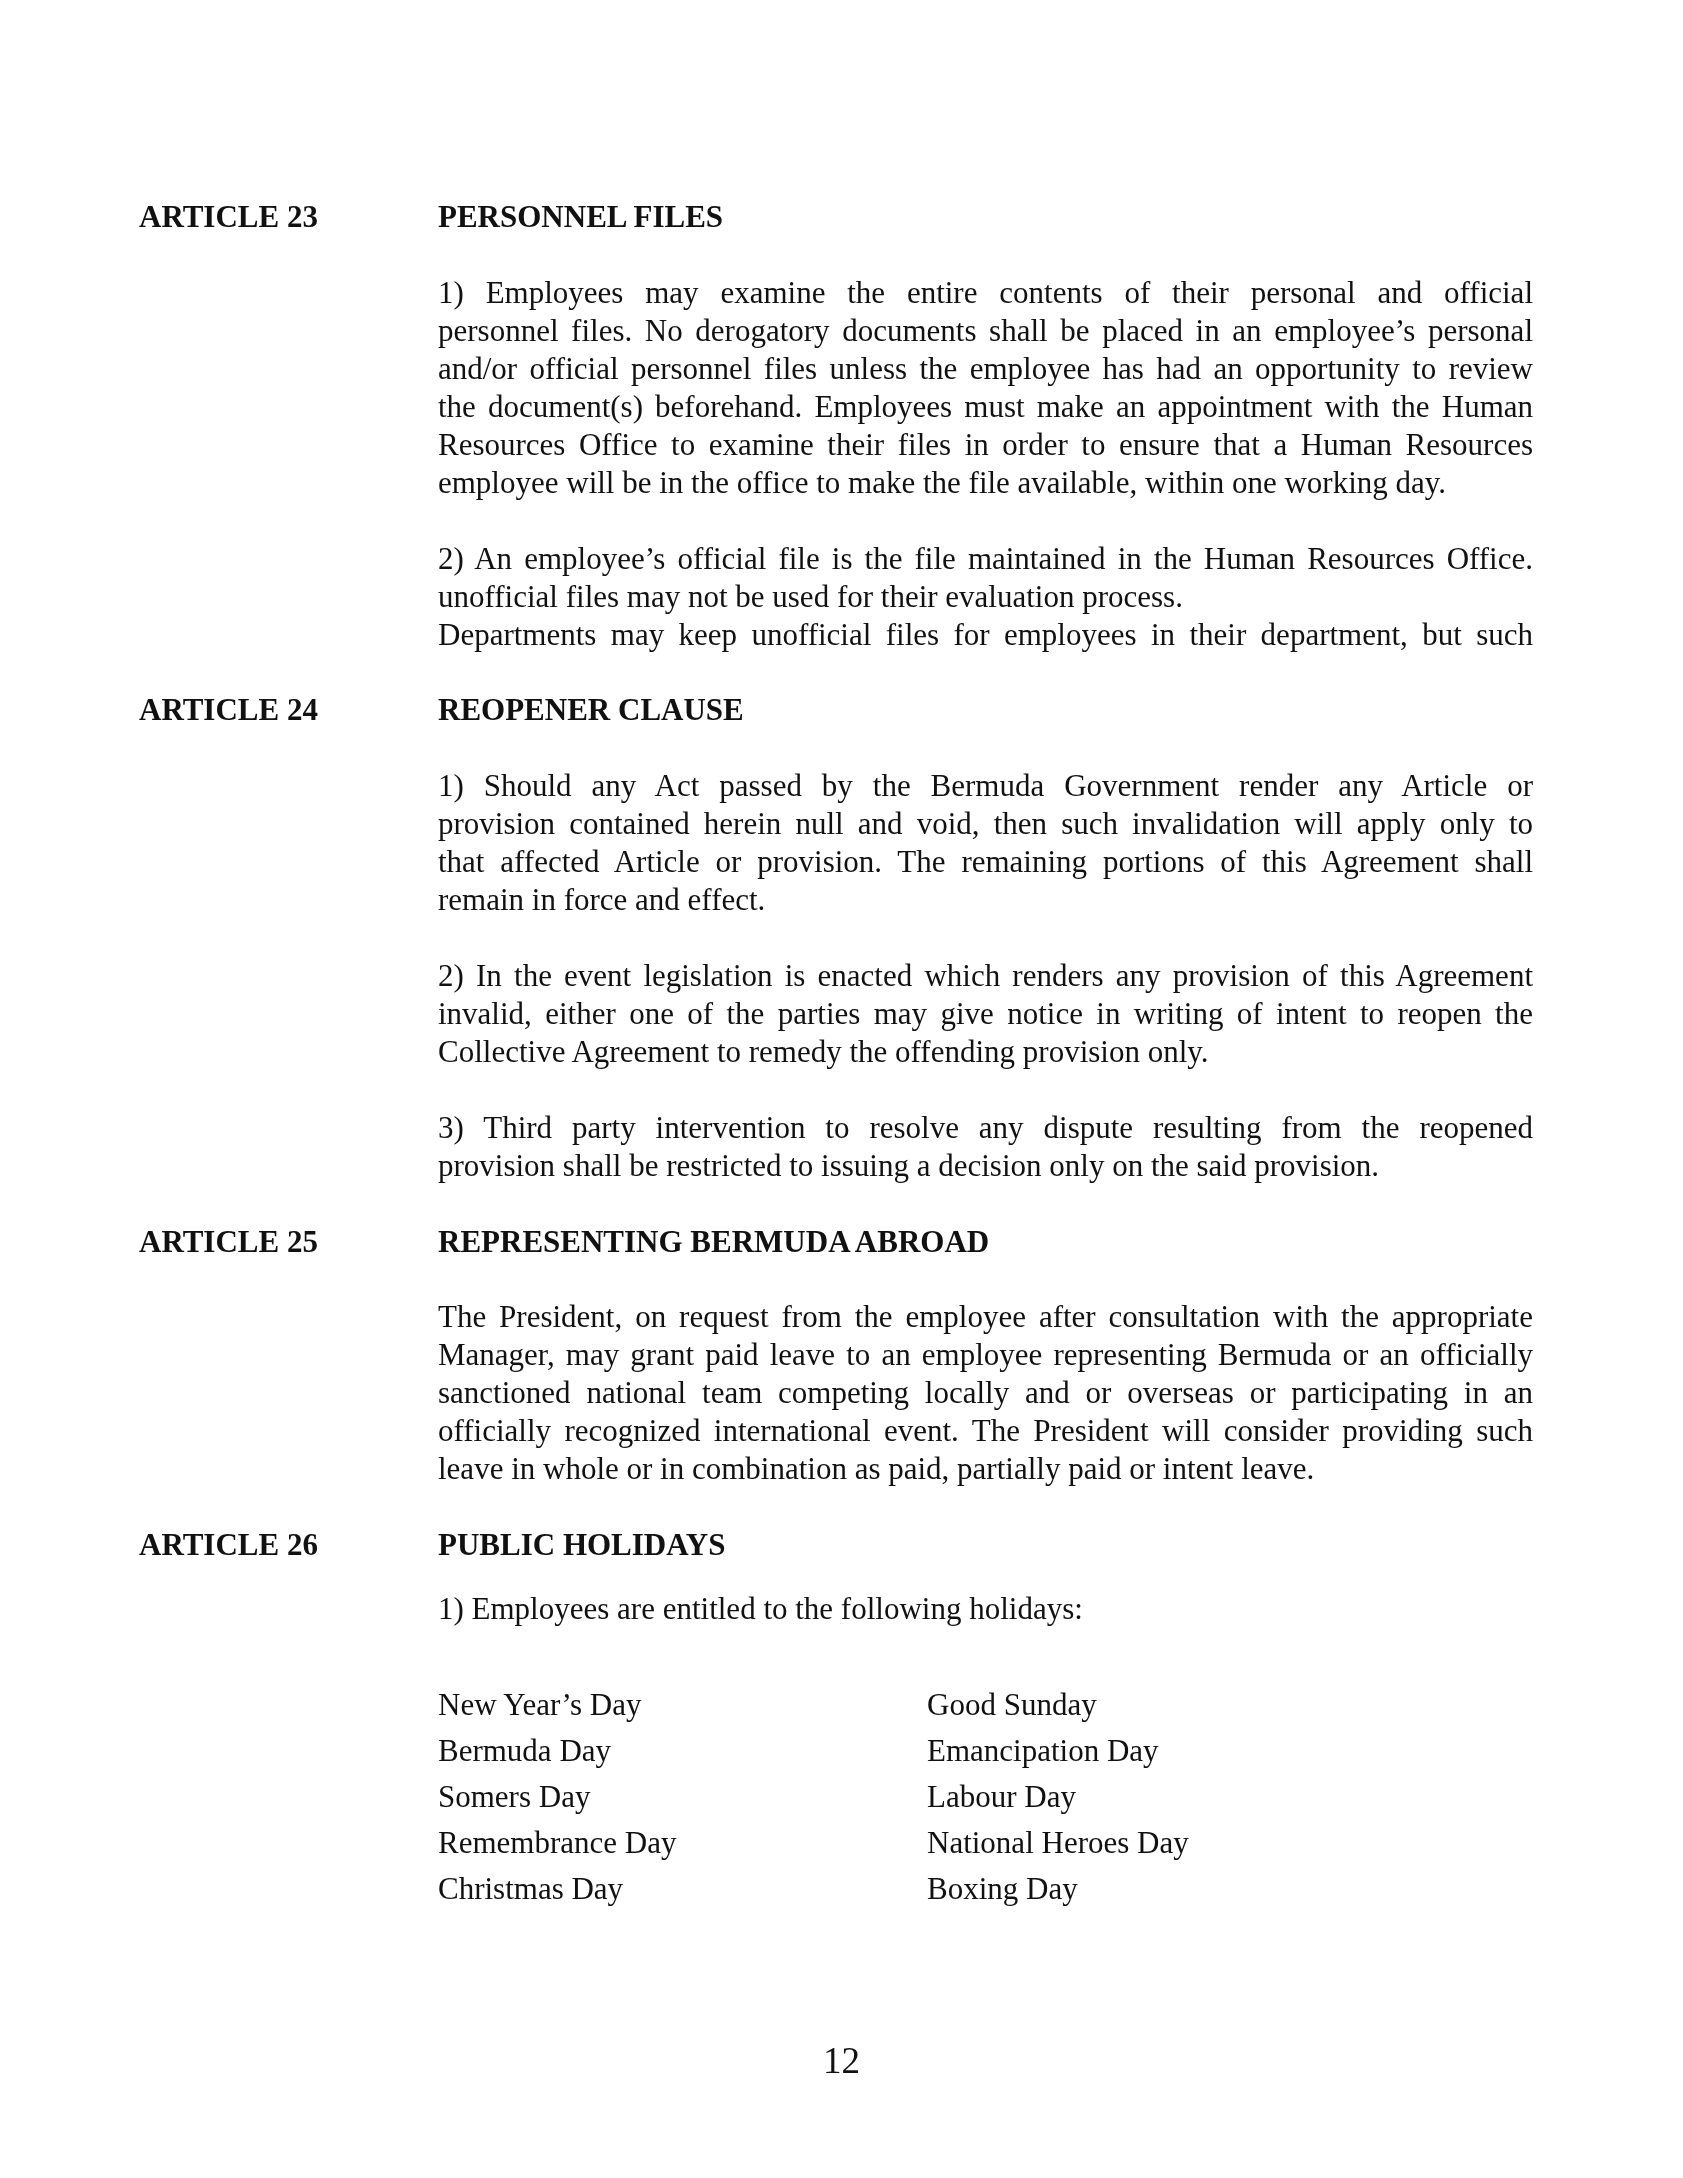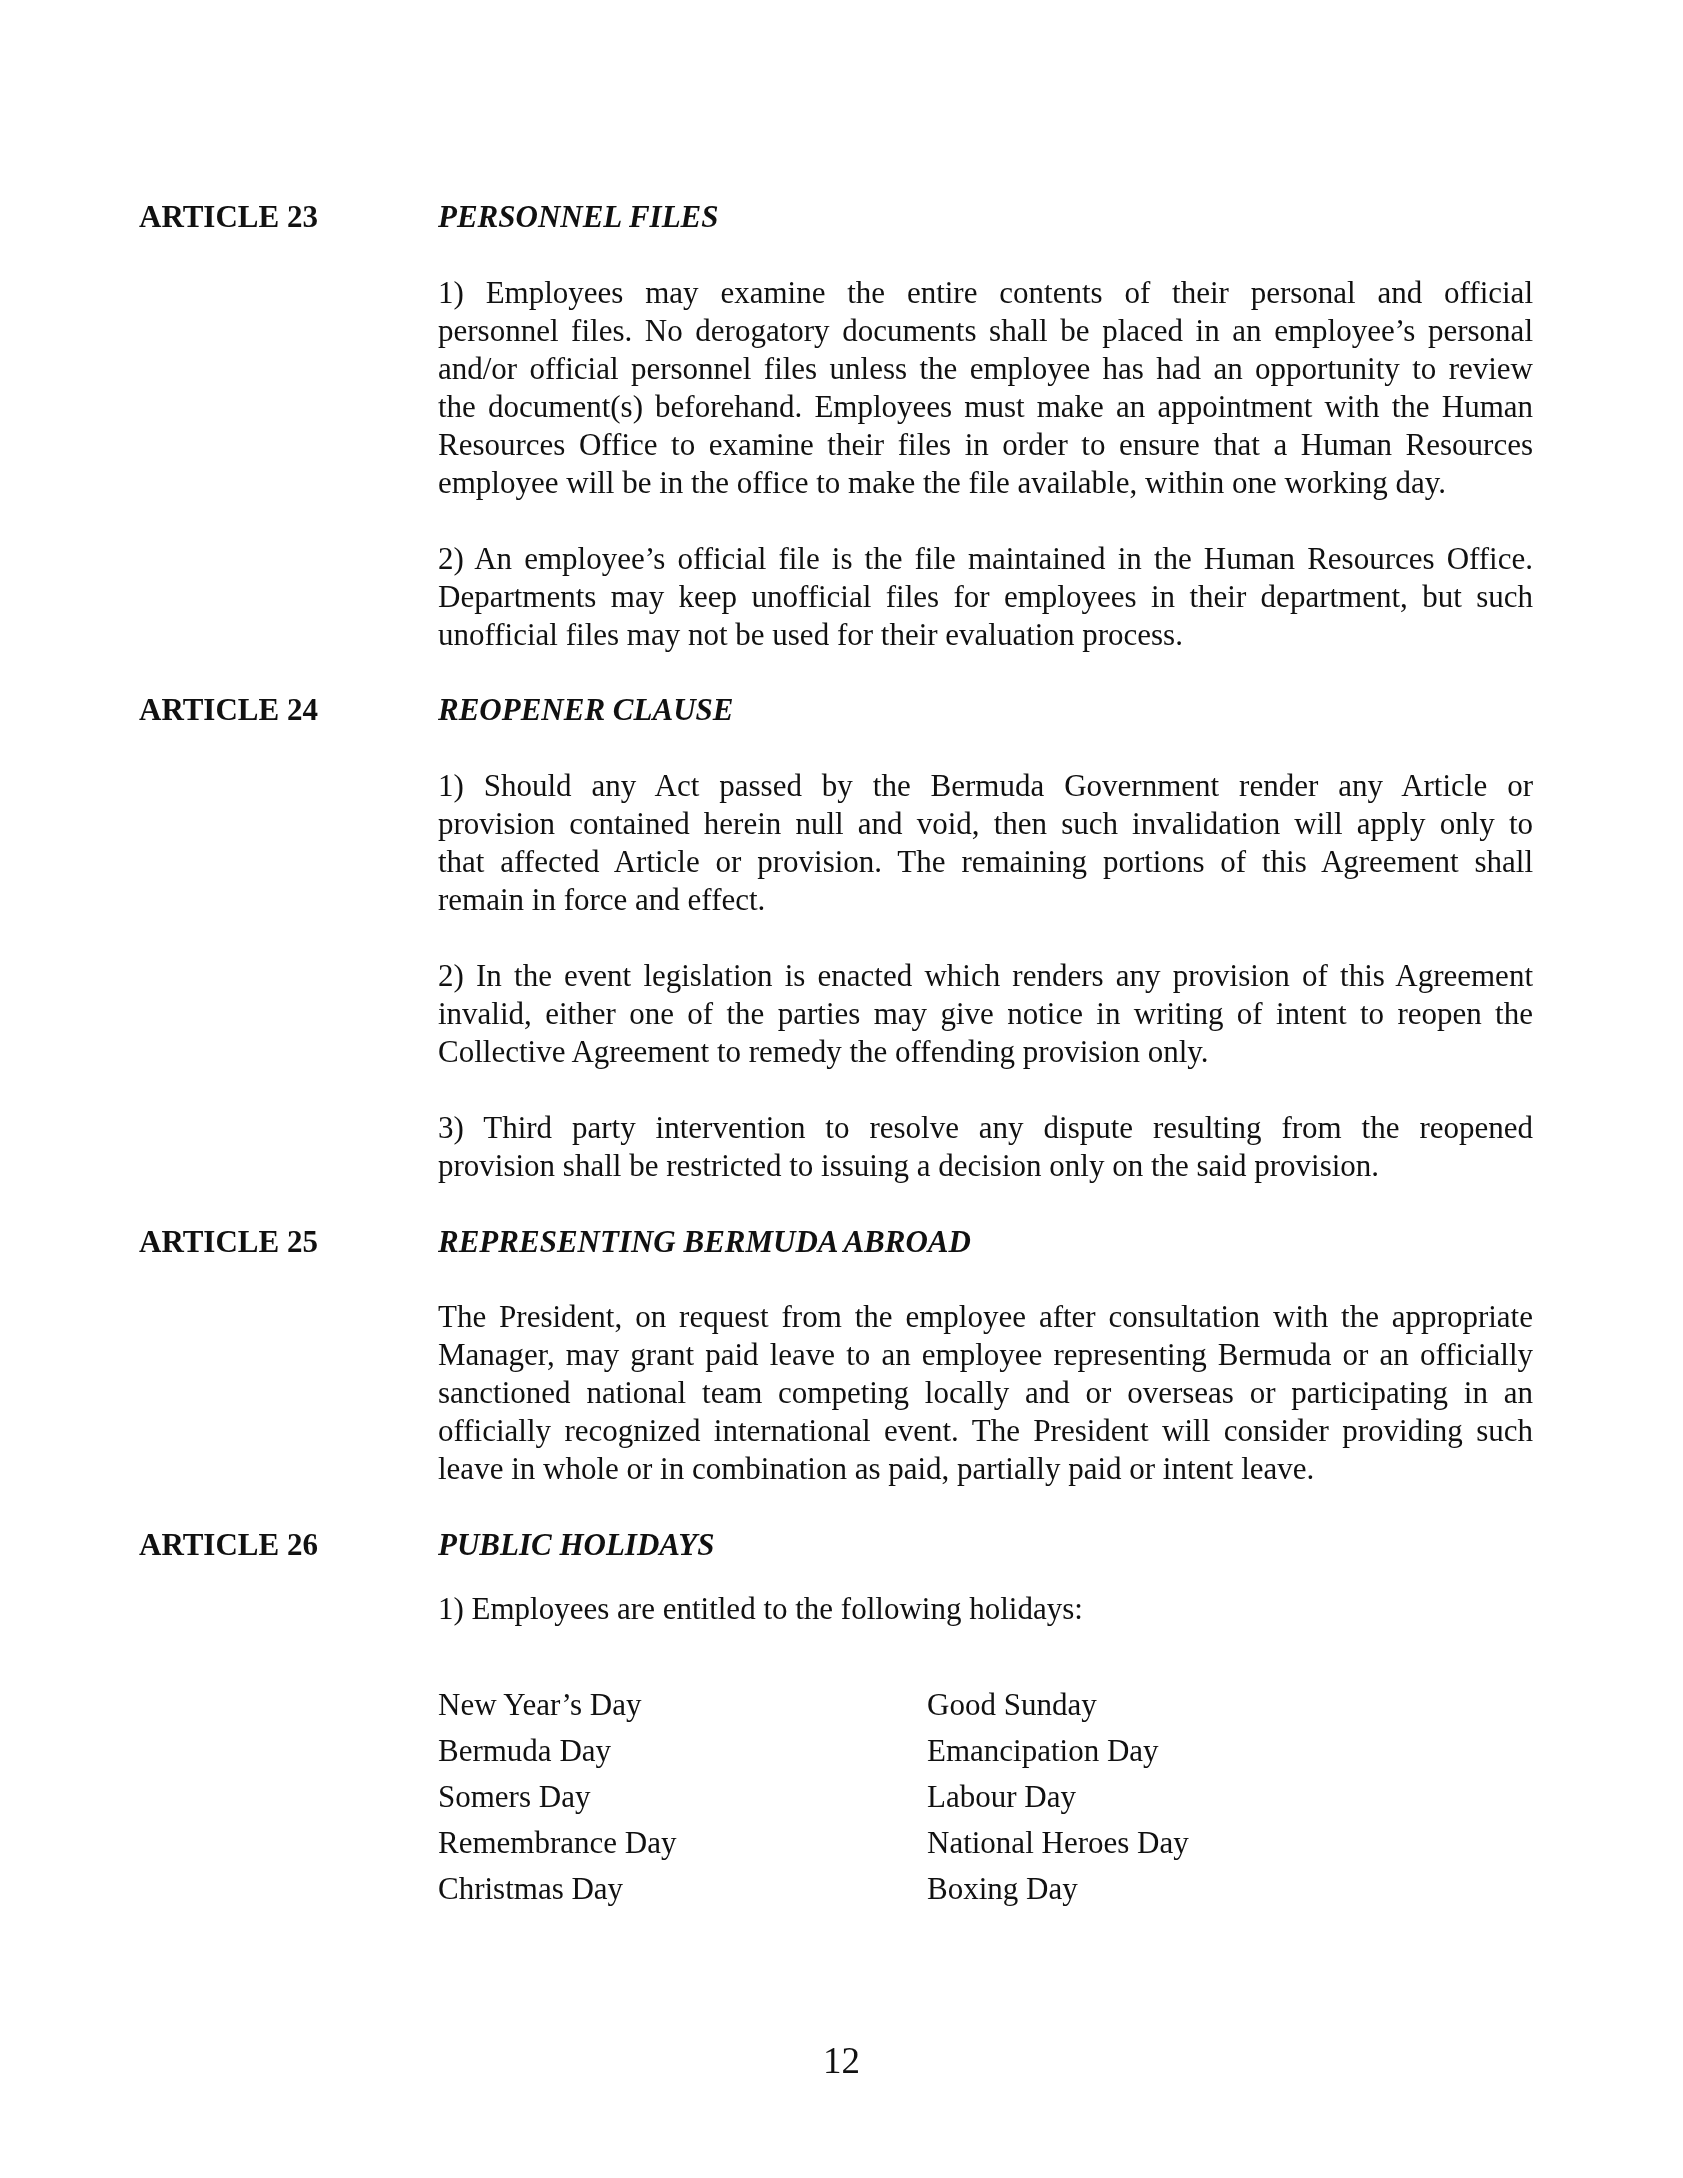--- a/index.html
+++ b/index.html
@@ -1,21 +1,21 @@
 <!DOCTYPE html>
 <html><head>
 <meta charset="utf-8">
 <style>
   html, body { margin: 0; padding: 0; background: #ffffff; }
   body { width: 1683px; height: 2178px; position: relative; overflow: hidden;
          font-family: "Liberation Serif", "DejaVu Serif", serif; color: #111111; }
   .page { position: absolute; left: 0; top: 0; width: 1683px; height: 1844px; background: #fff; }
   .row { position: absolute; left: 0; width: 1683px; font-size: 31px; line-height: 38px; height: 38px; }
   .art-label { position: absolute; left: 139px; font-weight: bold; white-space: nowrap; }
-  .art-title { position: absolute; left: 438px; font-weight: bold; white-space: nowrap; font-style: italic; }
+  .art-title { position: absolute; left: 438px; font-weight: bold; white-space: nowrap; }
   .para { position: absolute; left: 438px; width: 1095px; font-size: 31px; line-height: 38px;
           text-align: justify; }
   .para .ln { display: block; height: 38px; white-space: nowrap; text-align: justify; text-align-last: justify; }
   .para .ln.last { text-align-last: left; }
   .hol-col { position: absolute; font-size: 31px; line-height: 38px; }
   .hol-col .item { display: block; height: 38px; white-space: nowrap; margin-top: 8px; }
   .page-num { position: absolute; left: 0; width: 1683px; text-align: center; font-size: 37px; line-height: 38px; }
 </style>
 </head>
 <body>
@@ -31,22 +31,22 @@
     <span class="ln">1) Employees may examine the entire contents of their personal and official</span>
     <span class="ln">personnel files.  No derogatory documents shall be placed in an employee’s personal</span>
     <span class="ln">and/or official personnel files unless the employee has had an opportunity to review</span>
     <span class="ln">the document(s) beforehand.  Employees must make an appointment with the Human</span>
     <span class="ln">Resources Office to examine their files in order to ensure that a Human Resources</span>
     <span class="ln last">employee will be in the office to make the file available, within one working day.</span>
   </div>
 
   <div class="para" style="top:540px">
     <span class="ln">2) An employee’s official file is the file maintained in the Human Resources Office.</span>
+    <span class="ln last">unofficial files may not be used for their evaluation process.</span>
     <span class="ln">Departments may keep unofficial files for employees in their department, but such</span>
-    <span class="ln last">unofficial files may not be used for their evaluation process.</span>
   </div>
 
   <div class="row" style="top:691px">
     <span class="art-label">ARTICLE 24</span>
     <span class="art-title">REOPENER CLAUSE</span>
   </div>
 
   <div class="para" style="top:767px">
     <span class="ln">1) Should any Act passed by the Bermuda Government render any Article or</span>
     <span class="ln">provision contained herein null and void, then such invalidation will apply only to</span>

